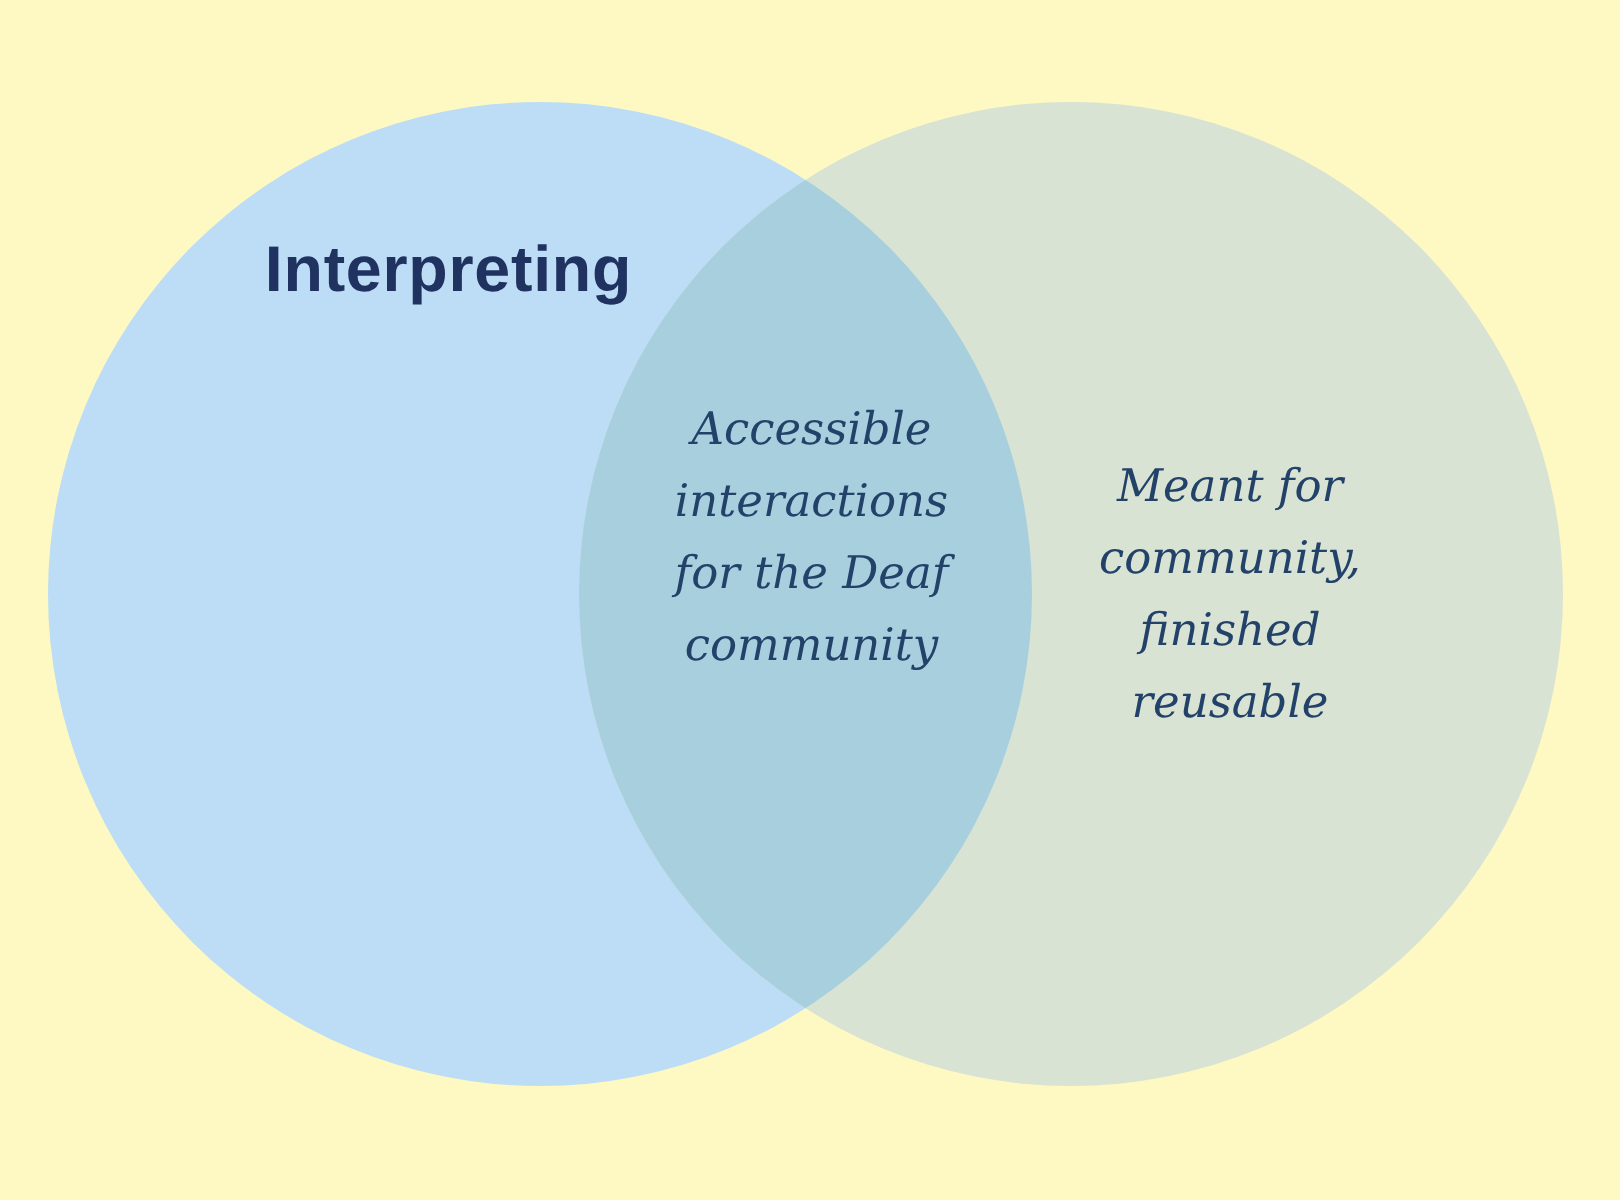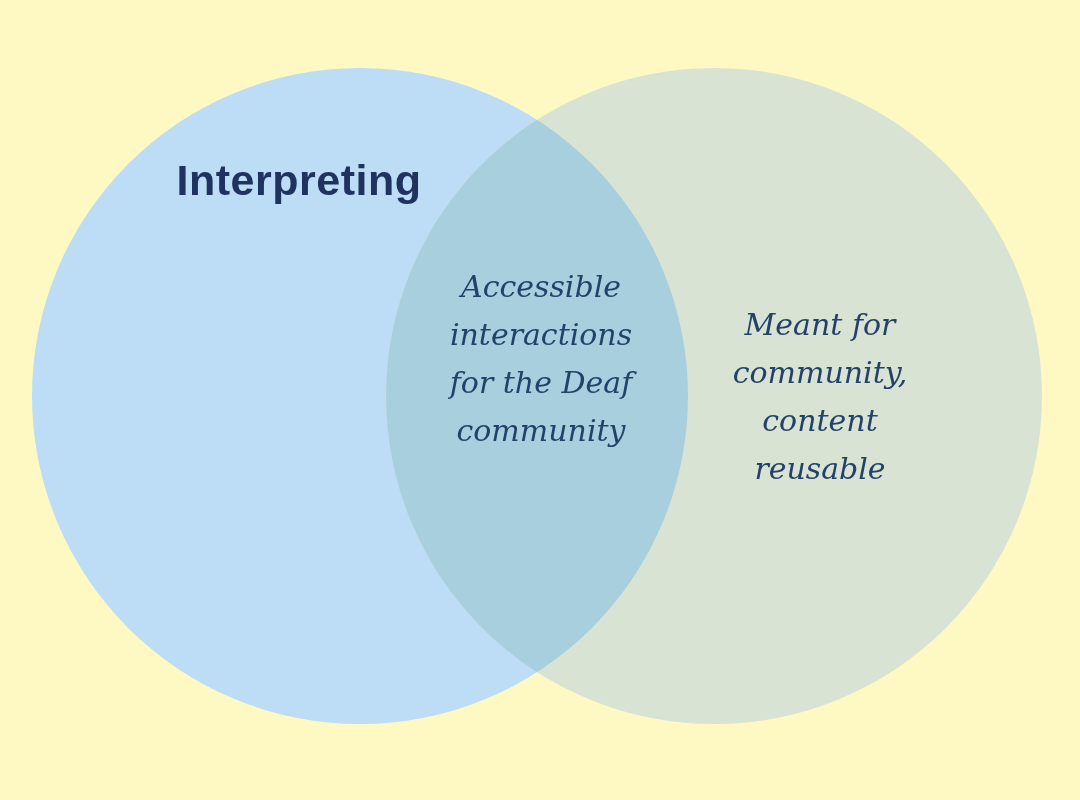--- a/index.html
+++ b/index.html
@@ -69,17 +69,17 @@
   <div class="body-block body-center">
     <span class="body-line">Accessible</span>
     <span class="body-line">interactions</span>
     <span class="body-line">for the Deaf</span>
     <span class="body-line">community</span>
   </div>
 
   <div class="body-block body-right">
     <span class="body-line">Meant for</span>
     <span class="body-line">community,</span>
-    <span class="body-line">content</span>
+    <span class="body-line">finished</span>
     <span class="body-line">reusable</span>
   </div>
 
 </div>
 
 </body></html>

